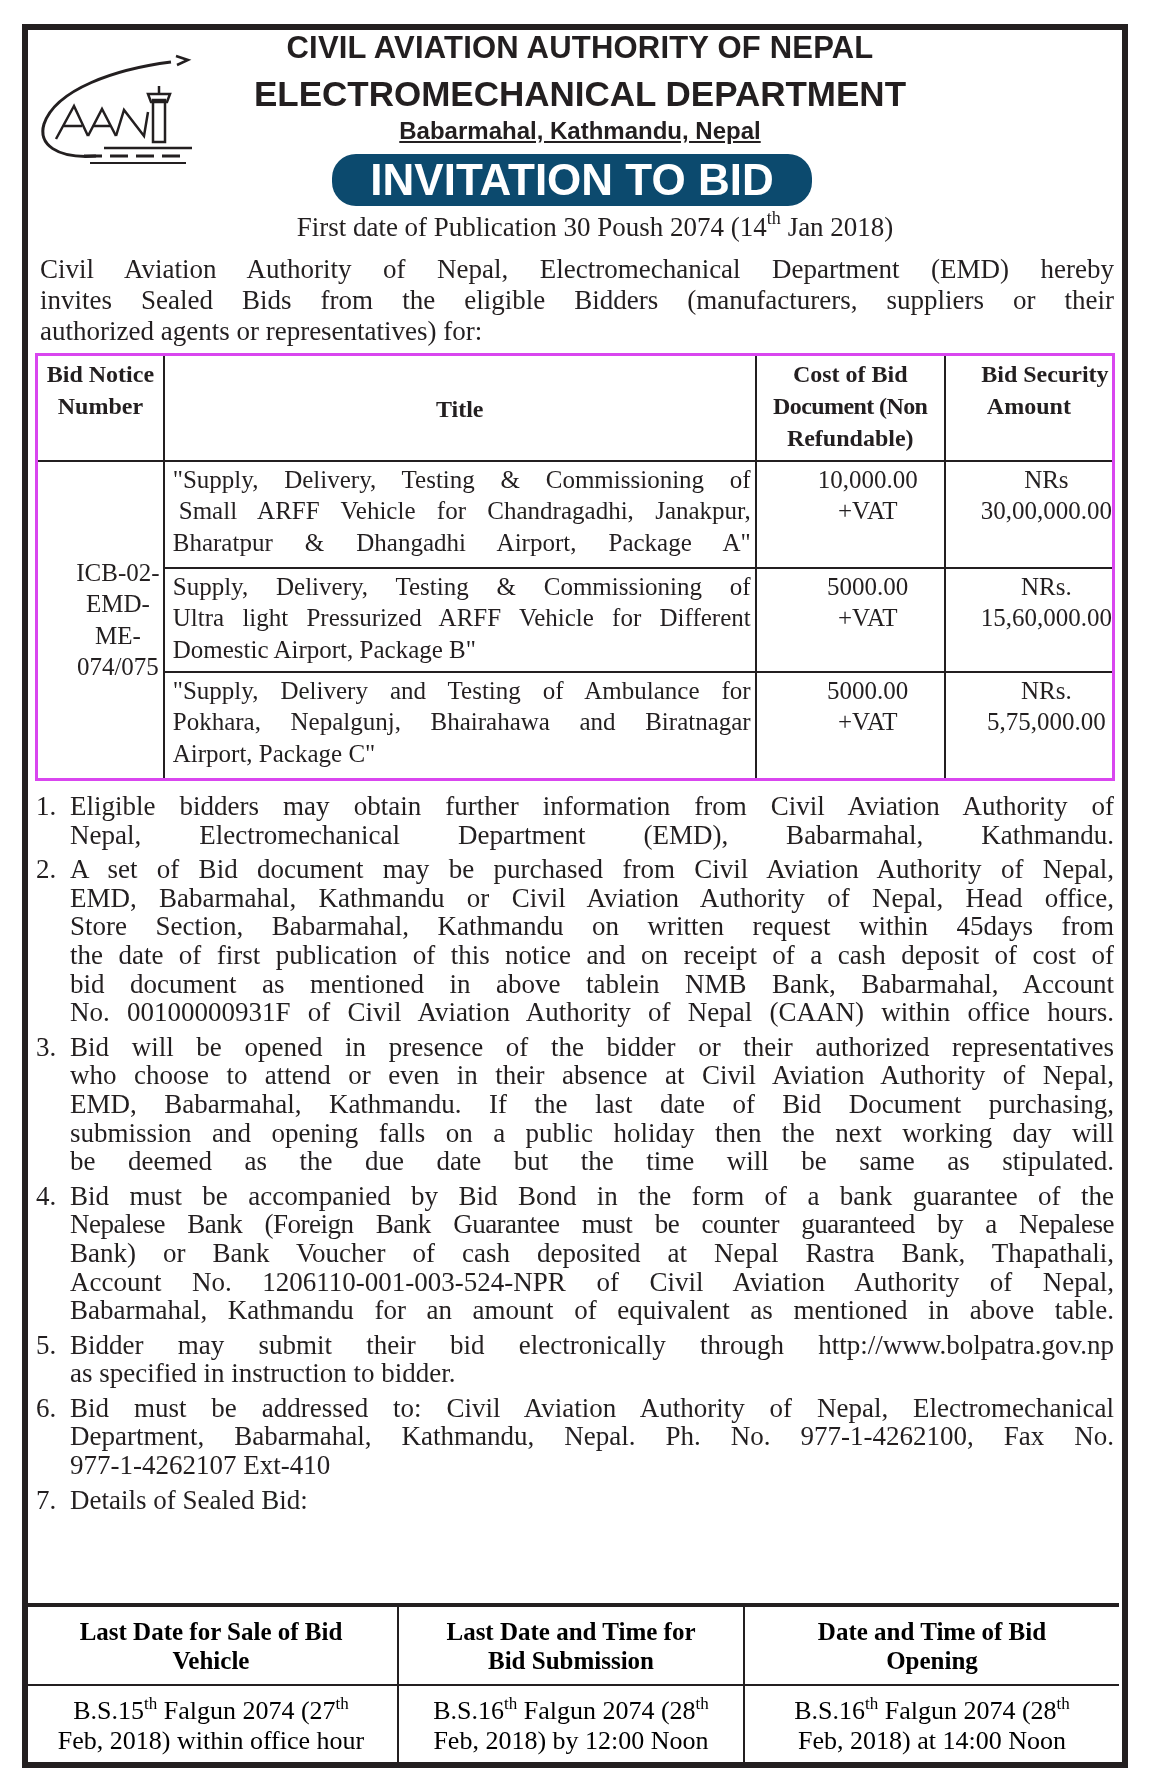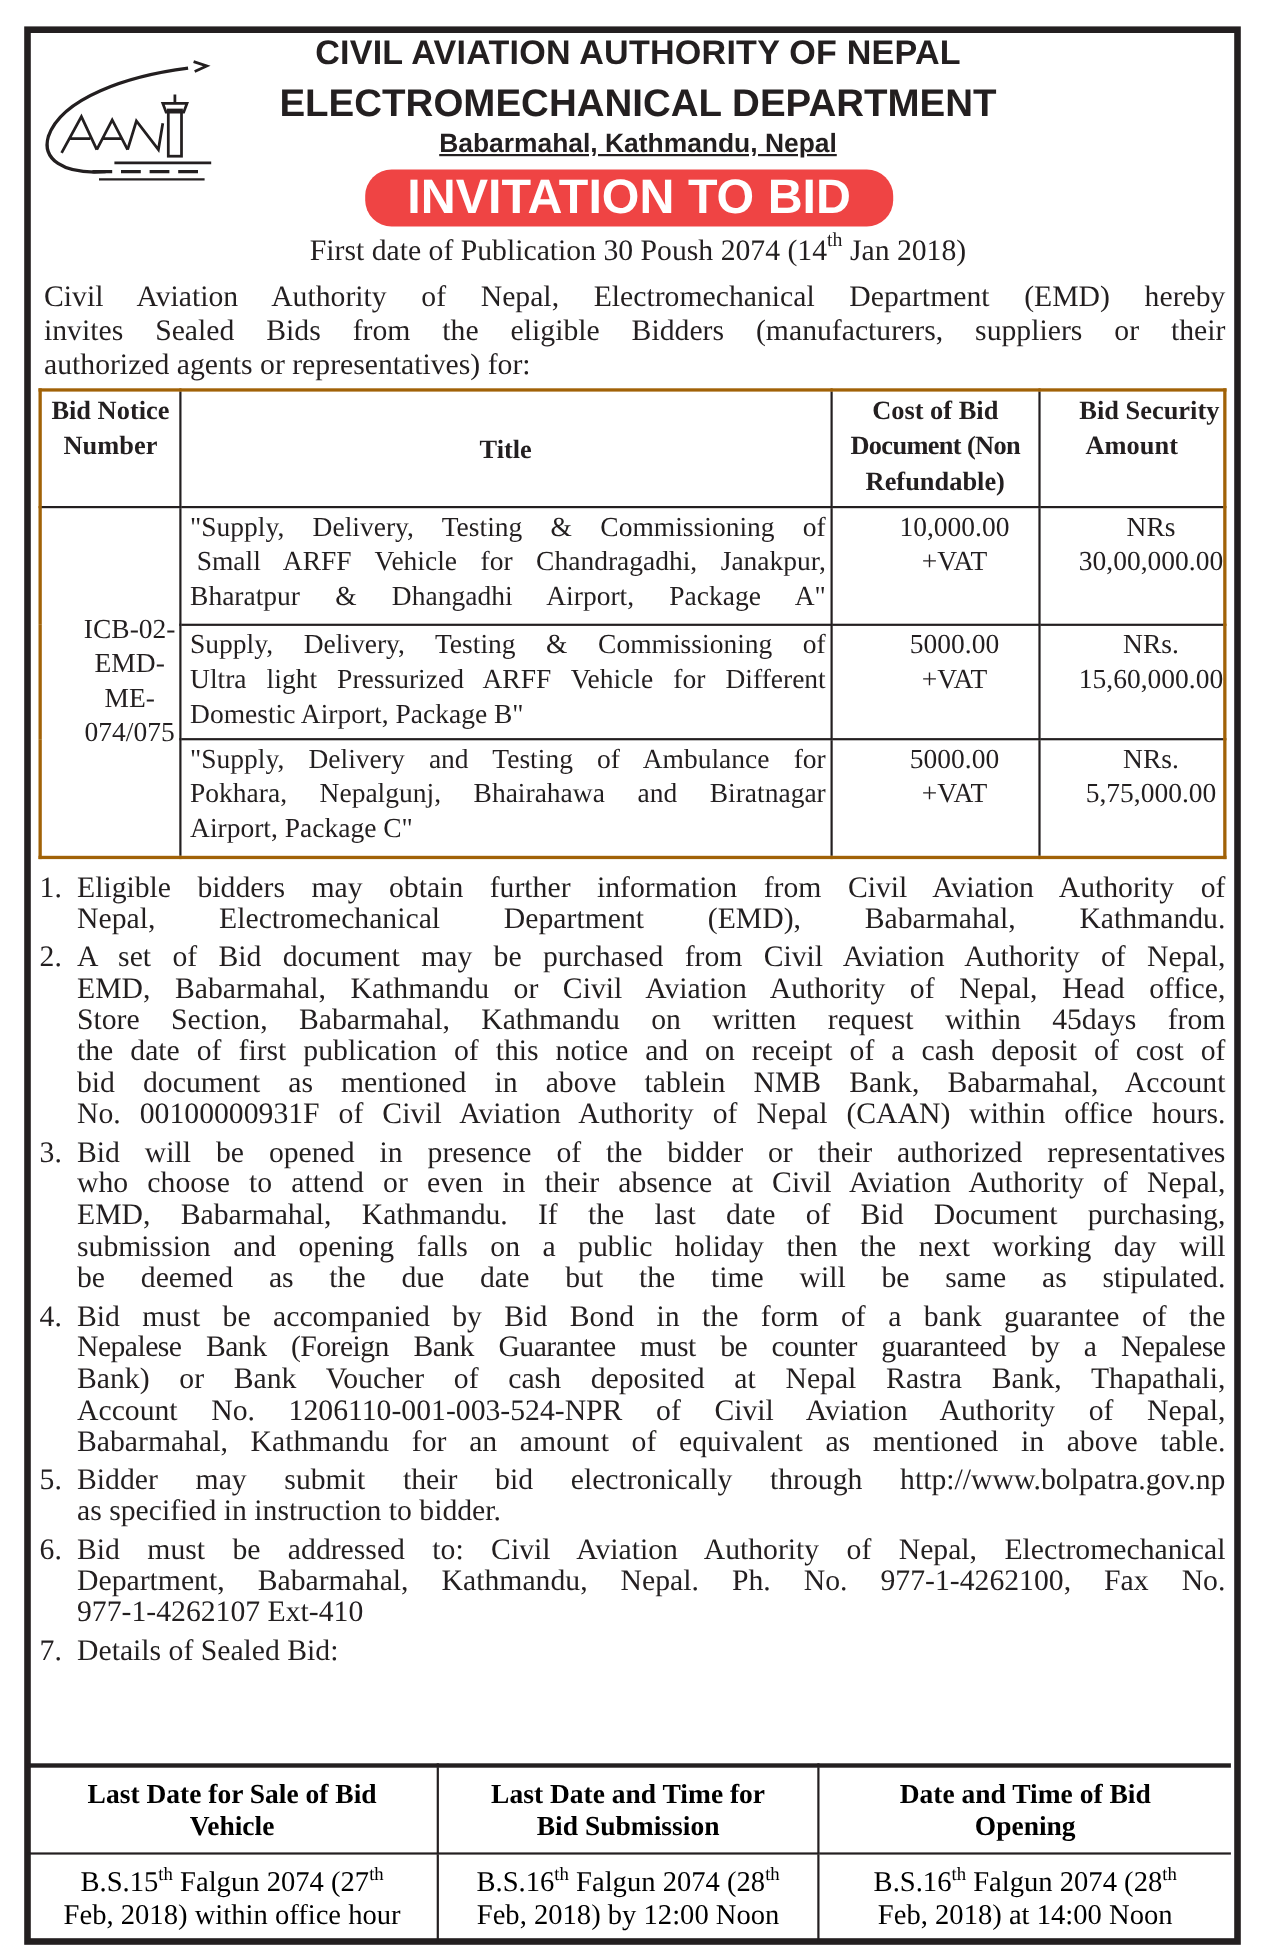--- a/index.html
+++ b/index.html
@@ -7,31 +7,31 @@
   .frame { position: absolute; left: 22px; top: 24px; width: 1094px; height: 1732px; border: 6px solid #231f20; box-sizing: content-box; }
   .sans { font-family: "Liberation Sans", "DejaVu Sans", sans-serif; }
   .serif { font-family: "Liberation Serif", "DejaVu Serif", serif; }
   .abs { position: absolute; }
 
   
   .logo { position: absolute; left: 36px; top: 44px; width: 160px; height: 122px; }
   .h1 { left: 180px; width: 800px; top: 30px; text-align: center; font-weight: bold; font-size: 31px; letter-spacing: 0.2px; }
   .h2 { left: 180px; width: 800px; top: 74px; text-align: center; font-weight: bold; font-size: 35px; }
   .h3 { left: 180px; width: 800px; top: 117px; text-align: center; font-weight: bold; font-size: 24px; text-decoration: underline; }
-  .banner { left: 332px; top: 154px; width: 480px; height: 52px; background: #ef4444; color: #fff; border-radius: 24px; text-align: center; font-weight: bold; font-size: 44px; line-height: 52px; }
-  .pubdate { left: 40px; width: 1080px; top: 212px; text-align: center; font-size: 27px; }
+  .banner { left: 332px; top: 154px; width: 480px; height: 52px; background: #0c4a6e; color: #fff; border-radius: 24px; text-align: center; font-weight: bold; font-size: 44px; line-height: 52px; }
+  .pubdate { left: 55px; width: 1080px; top: 212px; text-align: center; font-size: 27px; }
   .pubdate sup { font-size: 18px; vertical-align: 12px; line-height: 0; }
 
   .intro { left: 40px; width: 1074px; top: 254px; font-size: 27px; line-height: 31px; text-align: justify; }
   .intro .line { display: block; text-align: justify; text-align-last: justify; height: 31px; white-space: nowrap; }
   .intro .line.last { text-align-last: left; }
 
   
   table { border-collapse: collapse; position: absolute; }
-  .bidtable { left: 35px; top: 353px; width: 1080px; border: 3px solid #a16207; }
+  .bidtable { left: 35px; top: 353px; width: 1080px; border: 3px solid #d946ef; }
   .bidtable td, .bidtable th { border: 2px solid #231f20; font-family: "Liberation Serif", "DejaVu Serif", serif; color: #231f20; vertical-align: top; padding: 0; }
   .bidtable th { font-weight: bold; font-size: 24px; line-height: 32px; text-align: center; padding-top: 2px; }
   .bidtable td { font-size: 25px; line-height: 31.5px; padding-left: 35px; }
   .col-num { width: 125px; }
   .col-title { width: 592px; margin-left: 39px; }
   .col-cost { width: 188px; }
   .col-sec { width: auto; }
   .hdr-row { height: 106px; }
   .title-cell { padding: 2px 4px 0 8px !important; text-align: justify; }
   .title-cell .ln { display: block; white-space: nowrap; text-align: justify; text-align-last: justify; height: 31.5px; }

